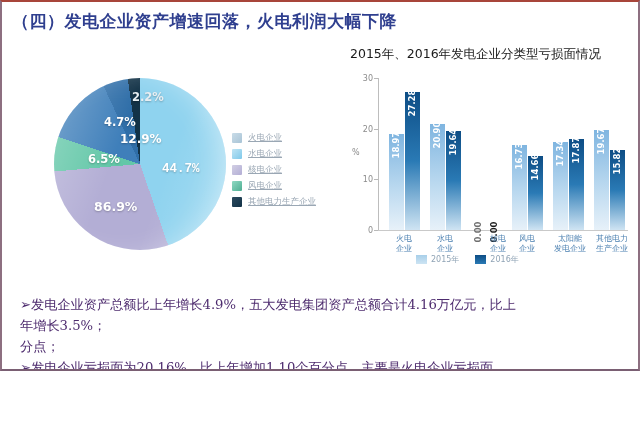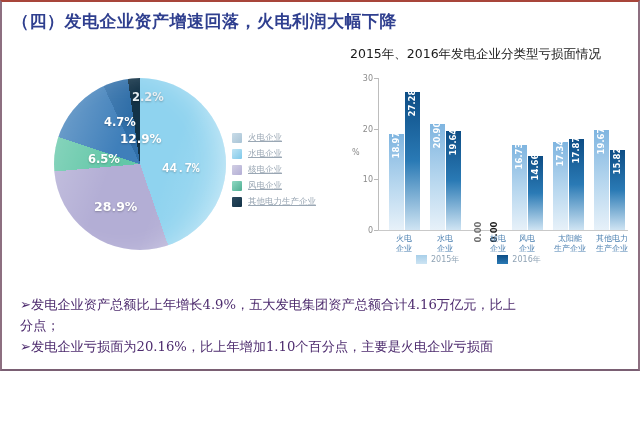--- a/index.html
+++ b/index.html
@@ -124,21 +124,21 @@
   }
   .bar.zero{background:none;}
   .bar.zero .v{color:#1a1a1a;top:-2px;}
   .bar.zero.y15 .v{color:#6f6f6f;font-weight:bold;}
   .xcat{
     position:absolute;top:156px;
     font-size:8px;color:#4a7fb0;text-align:center;line-height:10px;
     white-space:pre-line;
   }
   #bar-legend{
-    position:absolute;left:70px;top:186px;display:flex;gap:38px;align-items:center;
+    position:absolute;left:70px;top:186px;display:flex;gap:16px;align-items:center;
   }
   .blg{display:flex;align-items:center;}
   .blg .sw{width:11px;height:9px;margin-right:4px;}
   .blg .tx{font-size:8px;color:#8fa3b5;}
 
   
   #body-text{
     position:absolute;left:18px;top:292px;width:612px;
     font-family:"DejaVu Serif","Liberation Serif",serif;
     color:#4d2b6e;
@@ -165,21 +165,21 @@
 <body>
 
 <div id="slide">
 
   <div id="title">（四）发电企业资产增速回落，火电利润大幅下降</div>
 
 
   <div id="pie-wrap">
     <div id="pie"></div>
     <div class="slice-lbl" id="lbl-huo">44.7%</div>
-    <div class="slice-lbl" id="lbl-shui">28.9%</div>
+    <div class="slice-lbl" id="lbl-shui">86.9%</div>
     <div class="slice-lbl" id="lbl-he">6.5%</div>
     <div class="slice-lbl" id="lbl-feng">12.9%</div>
     <div class="slice-lbl" id="lbl-tai">4.7%</div>
     <div class="slice-lbl" id="lbl-qita">2.2%</div>
   </div>
 
   <div id="pie-legend">
     <div class="lg-row">
       <span class="lg-sw" style="background:linear-gradient(135deg,#c9dce8,#a9c4d6)"></span>
       <span class="lg-tx">火电企业</span>
@@ -270,39 +270,40 @@
 
       <div class="xcat" style="left:0px;width:52px">火电
 企业</div>
       <div class="xcat" style="left:41px;width:52px">水电
 企业</div>
       <div class="xcat" style="left:94px;width:52px">核电
 企业</div>
       <div class="xcat" style="left:123px;width:52px">风电
 企业</div>
       <div class="xcat" style="left:162px;width:60px">太阳能
-生产企业</div>
+发电企业</div>
       <div class="xcat" style="left:203px;width:62px">其他电力
 生产企业</div>
     </div>
 
     <div id="bar-legend">
       <div class="blg">
         <span class="sw" style="background:linear-gradient(180deg,#a8cfe9,#cde4f3)"></span>
         <span class="tx">2015年</span>
       </div>
       <div class="blg">
         <span class="sw" style="background:linear-gradient(180deg,#0d4d85,#2a7ab5)"></span>
         <span class="tx">2016年</span>
       </div>
     </div>
   </div>
 
   <div id="body-text">
     <p>➢发电企业资产总额比上年增长4.9%，五大发电集团资产总额合计4.16万亿元，比上</p>
+    <p>年增长3.5%；</p>
     <p>分点；</p>
     <p>➢发电企业亏损面为20.16%，比上年增加1.10个百分点，主要是火电企业亏损面</p>
   </div>
 
   <div id="wm">
     <div id="wm-logo">◎</div>
     <div id="wm-tx">中国能源报</div>
   </div>
 
 </div>

